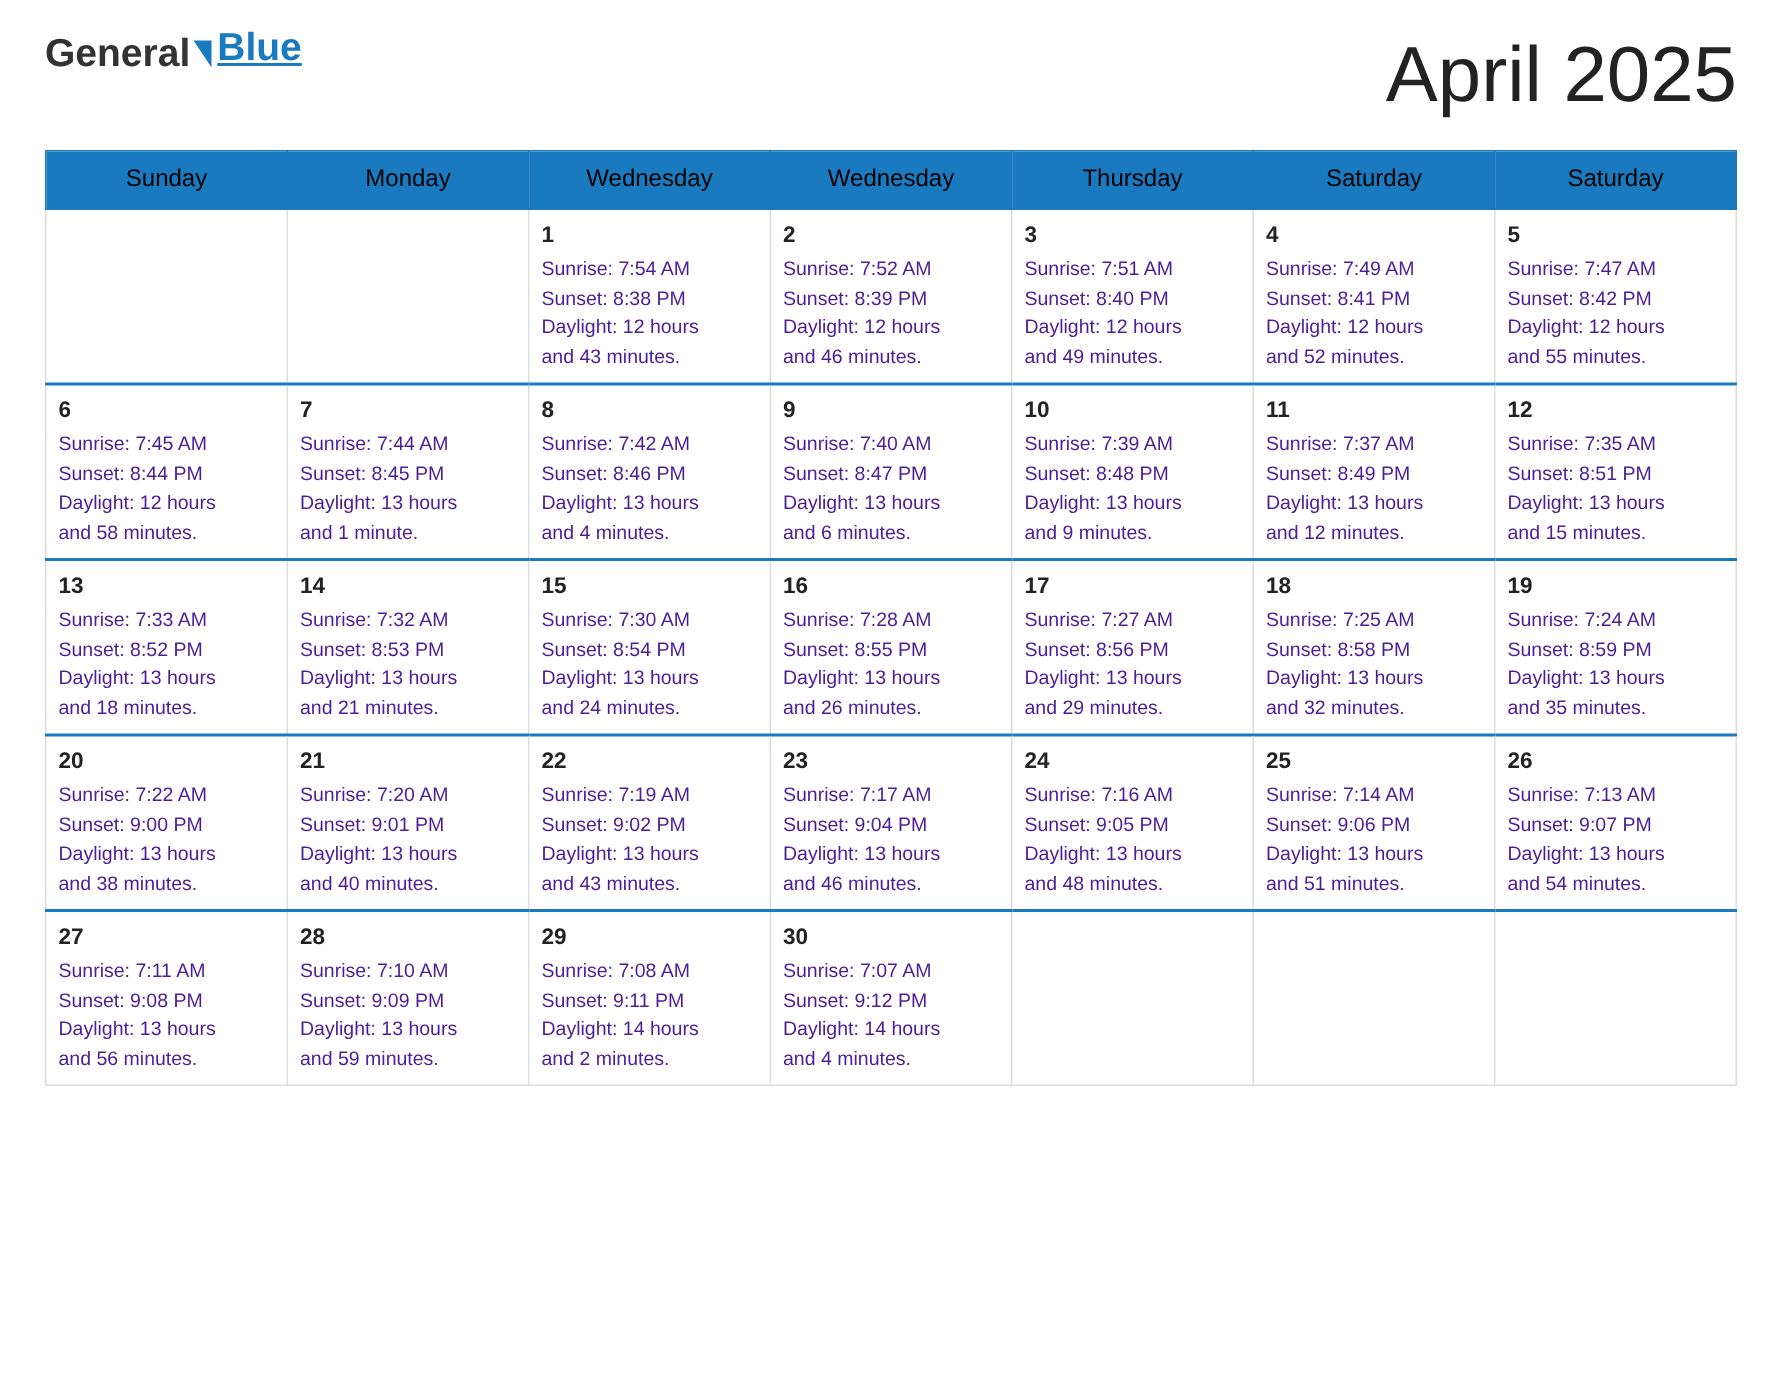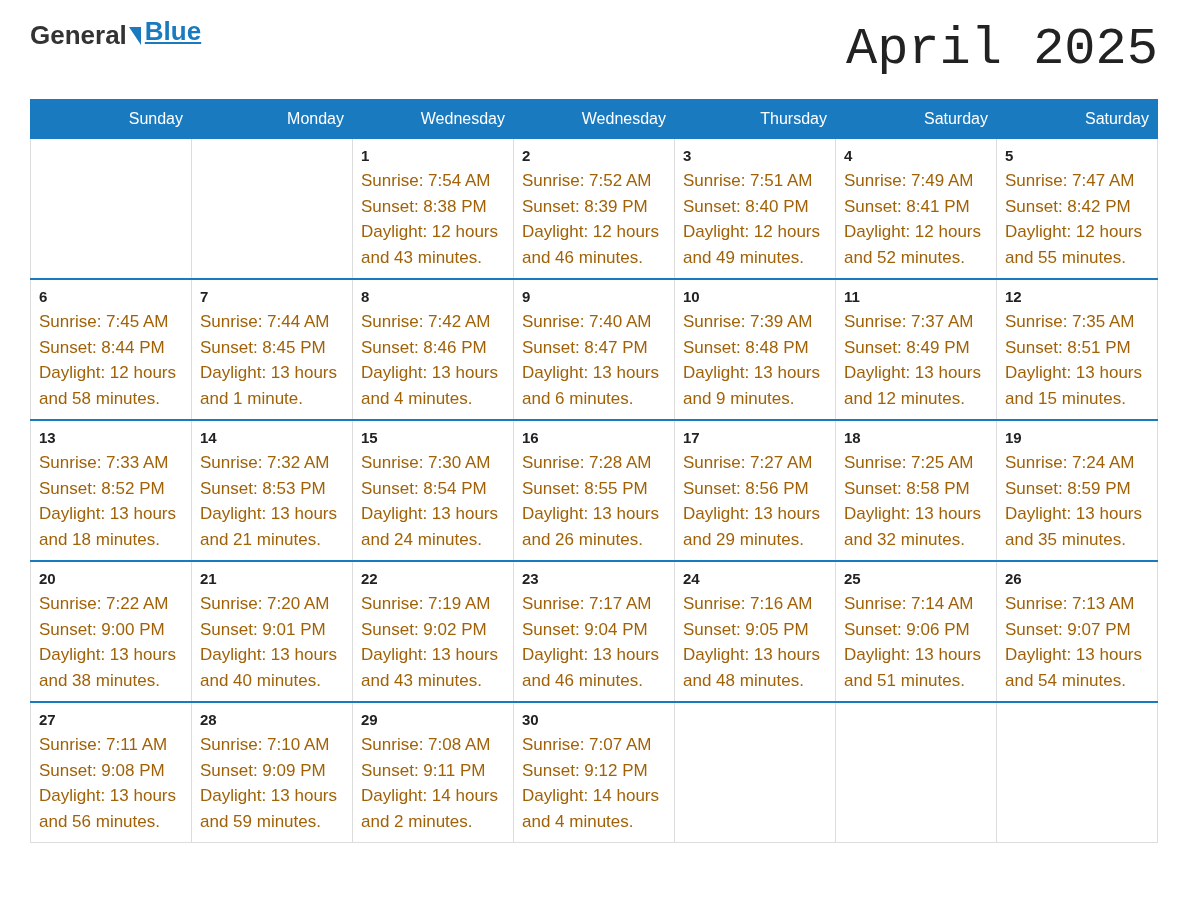--- a/index.html
+++ b/index.html
@@ -42,42 +42,41 @@
       color: #1a7abf;
       font-size: 26px;
       font-weight: bold;
       margin-top: -4px;
       display: block;
       margin-left: 2px;
       text-decoration: underline;
     }
     .title-section {
       text-align: right;
-      font-family: Liberation Mono, monospace;
     }
     .month-title {
       font-size: 52px;
       font-weight: normal;
       color: #222;
     }
     .location {
       font-size: 20px;
       color: #333;
       margin-top: 4px;
     }
     .calendar {
       width: 100%;
       border-collapse: collapse;
       border: 1px solid #ccc;
     }
     .calendar th {
       background-color: #1a7abf;
-      color: #ffffff;
+      color: #000000;
       padding: 10px 8px;
-      text-align: right;
+      text-align: center;
       font-size: 16px;
       font-weight: normal;
       border: 1px solid #1a7abf;
     }
     .calendar td {
       vertical-align: top;
       padding: 8px;
       border: 1px solid #ddd;
       width: calc(100% / 7);
       min-height: 100px;
@@ -85,23 +84,23 @@
       color: #333;
     }
     .day-number {
       font-size: 15px;
       font-weight: bold;
       color: #222;
       margin-bottom: 4px;
       display: block;
     }
     .day-info {
-      font-size: 17px;
+      font-size: 13px;
       line-height: 1.5;
-      color: #a16207;
+      color: #4c1d95;
     }
     .calendar tr td {
       border-bottom: 2px solid #1a7abf;
     }
     .calendar tbody tr:last-child td {
       border-bottom: 1px solid #ddd;
     }
     .empty-cell {
       background: #fff;
     }

